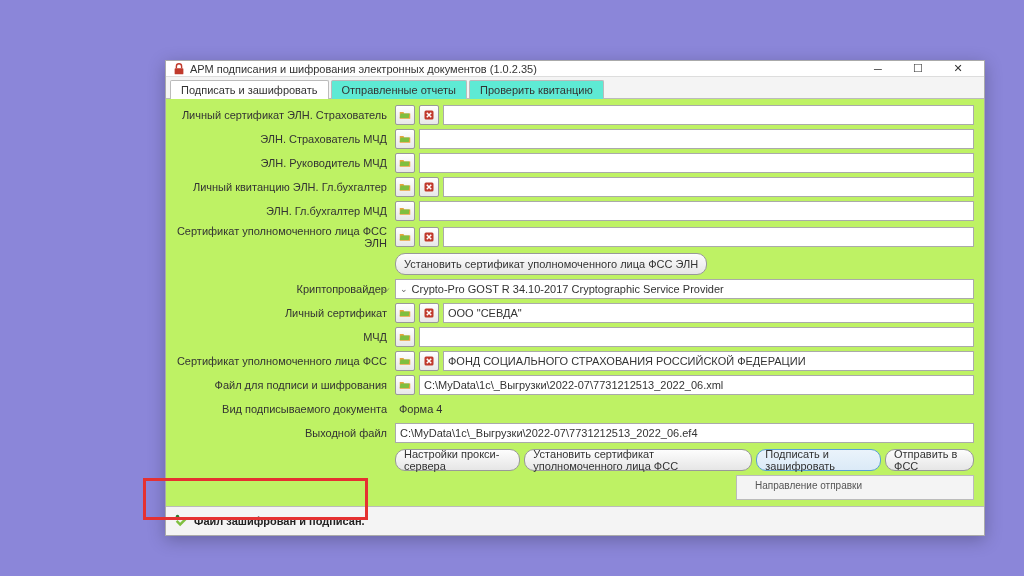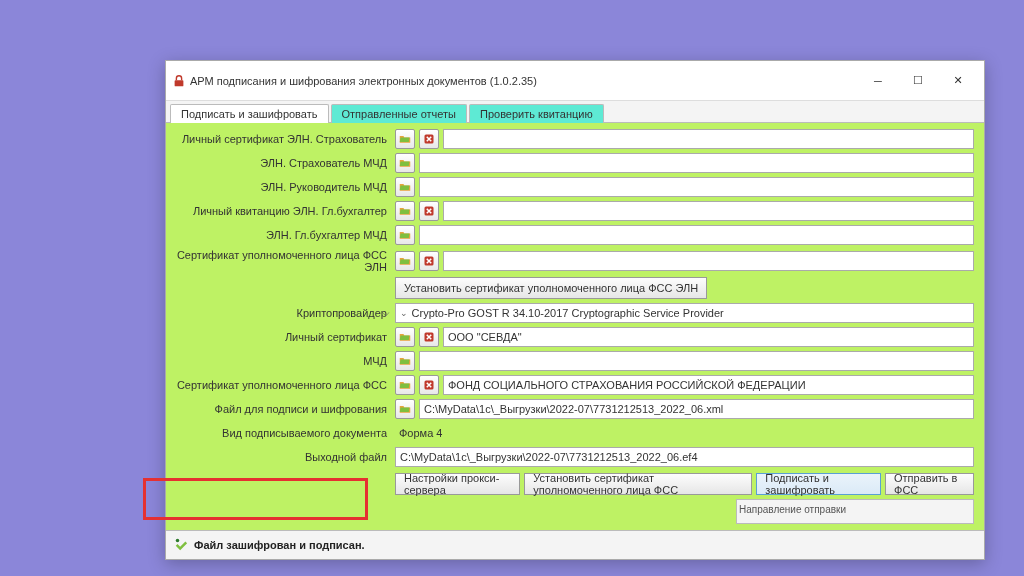--- a/index.html
+++ b/index.html
@@ -17,21 +17,21 @@
     left: 165px;
     top: 60px;
     width: 820px;
     background: #fff;
     border: 1px solid #aaa;
     box-shadow: 0 4px 16px rgba(0,0,0,.25);
   }
   .titlebar {
     display: flex;
     align-items: center;
-    height: 40px;
+    height: 16px;
     padding: 0 6px;
     background: #fff;
     border-bottom: 1px solid #ddd;
   }
   .titlebar .title { flex: 1; padding-left: 4px; color: #333; }
   .titlebar .winbtn {
     width: 40px; height: 28px;
     display: flex; align-items: center; justify-content: center;
     color: #333;
   }
@@ -108,39 +108,39 @@
     left: -14px;
     font-size: 10px;
     color: #666;
   }
   .dropdown .chev { margin-right: 4px; font-size: 9px; color:#666; }
   .btn {
     height: 22px;
     padding: 0 8px;
     border: 1px solid #999;
     background: linear-gradient(#fdfdfd,#e6e6e6);
-    border-radius: 0;
+    border-radius: 10px;
     display: inline-flex;
     align-items: center;
     color: #333;
   }
   .btn.primary {
     border: 1px solid #5a9fd4;
     background: linear-gradient(#eaf3fb,#dbeaf7);
   }
   .btnrow {
     display: flex;
     gap: 4px;
     margin-left: 219px;
     margin-top: 2px;
     margin-bottom: 4px;
   }
   .radio-group {
     border: 1px solid #bbb;
-    padding: 4px 10px 6px 2px;
+    padding: 4px 10px 6px 18px;
     margin-left: 560px;
     margin-top: 2px;
     background: #f4f4f4;
   }
   .radio-group .title { font-size: 10px; color: #555; margin-bottom: 2px; }
   .radios { display: flex; gap: 30px; }
   .radio { display: flex; align-items: center; gap: 3px; }
   .radio input { margin:0; }
   .statusbar {
     border-top: 1px solid #bbb;

